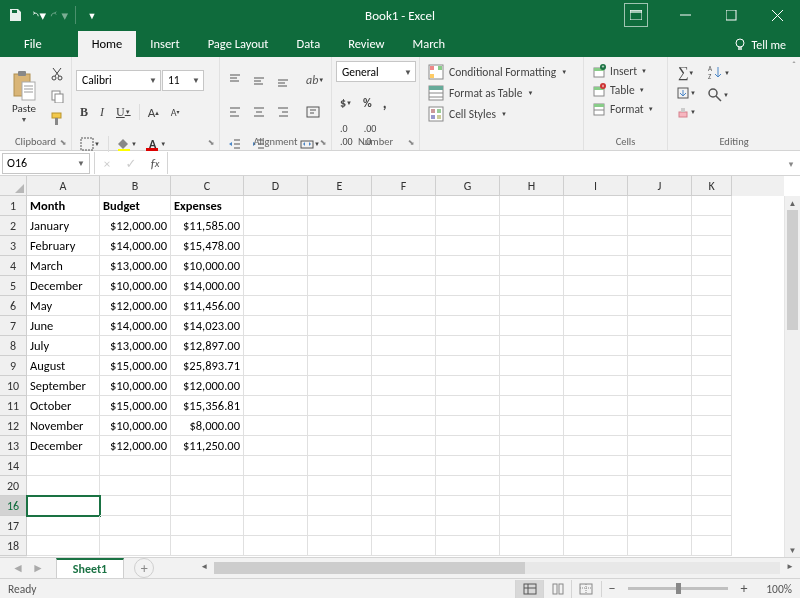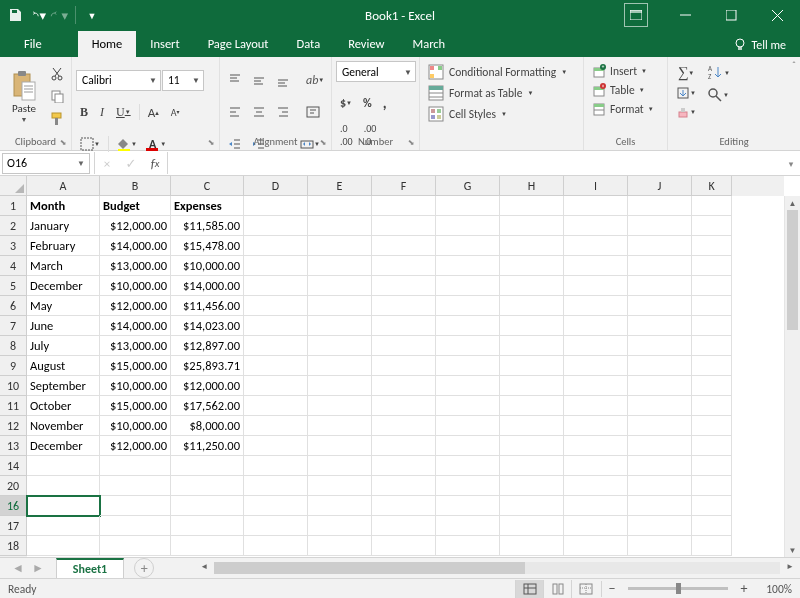--- a/index.html
+++ b/index.html
@@ -663,21 +663,21 @@
         <div class="cell" style="width: 64px;"></div>
         <div class="cell" style="width: 64px;"></div>
         <div class="cell" style="width: 64px;"></div>
         <div class="cell" style="width: 64px;"></div>
         <div class="cell" style="width: 64px;"></div>
         <div class="cell" style="width: 40px;"></div>
       </div>
       <div class="crow">
         <div class="cell" style="width: 73px;">October</div>
         <div class="cell r" style="width: 71px;">$15,000.00</div>
-        <div class="cell r" style="width: 73px;">$17,562.00</div>
+        <div class="cell r" style="width: 73px;">$15,356.81</div>
         <div class="cell" style="width: 64px;"></div>
         <div class="cell" style="width: 64px;"></div>
         <div class="cell" style="width: 64px;"></div>
         <div class="cell" style="width: 64px;"></div>
         <div class="cell" style="width: 64px;"></div>
         <div class="cell" style="width: 64px;"></div>
         <div class="cell" style="width: 64px;"></div>
         <div class="cell" style="width: 40px;"></div>
       </div>
       <div class="crow">

